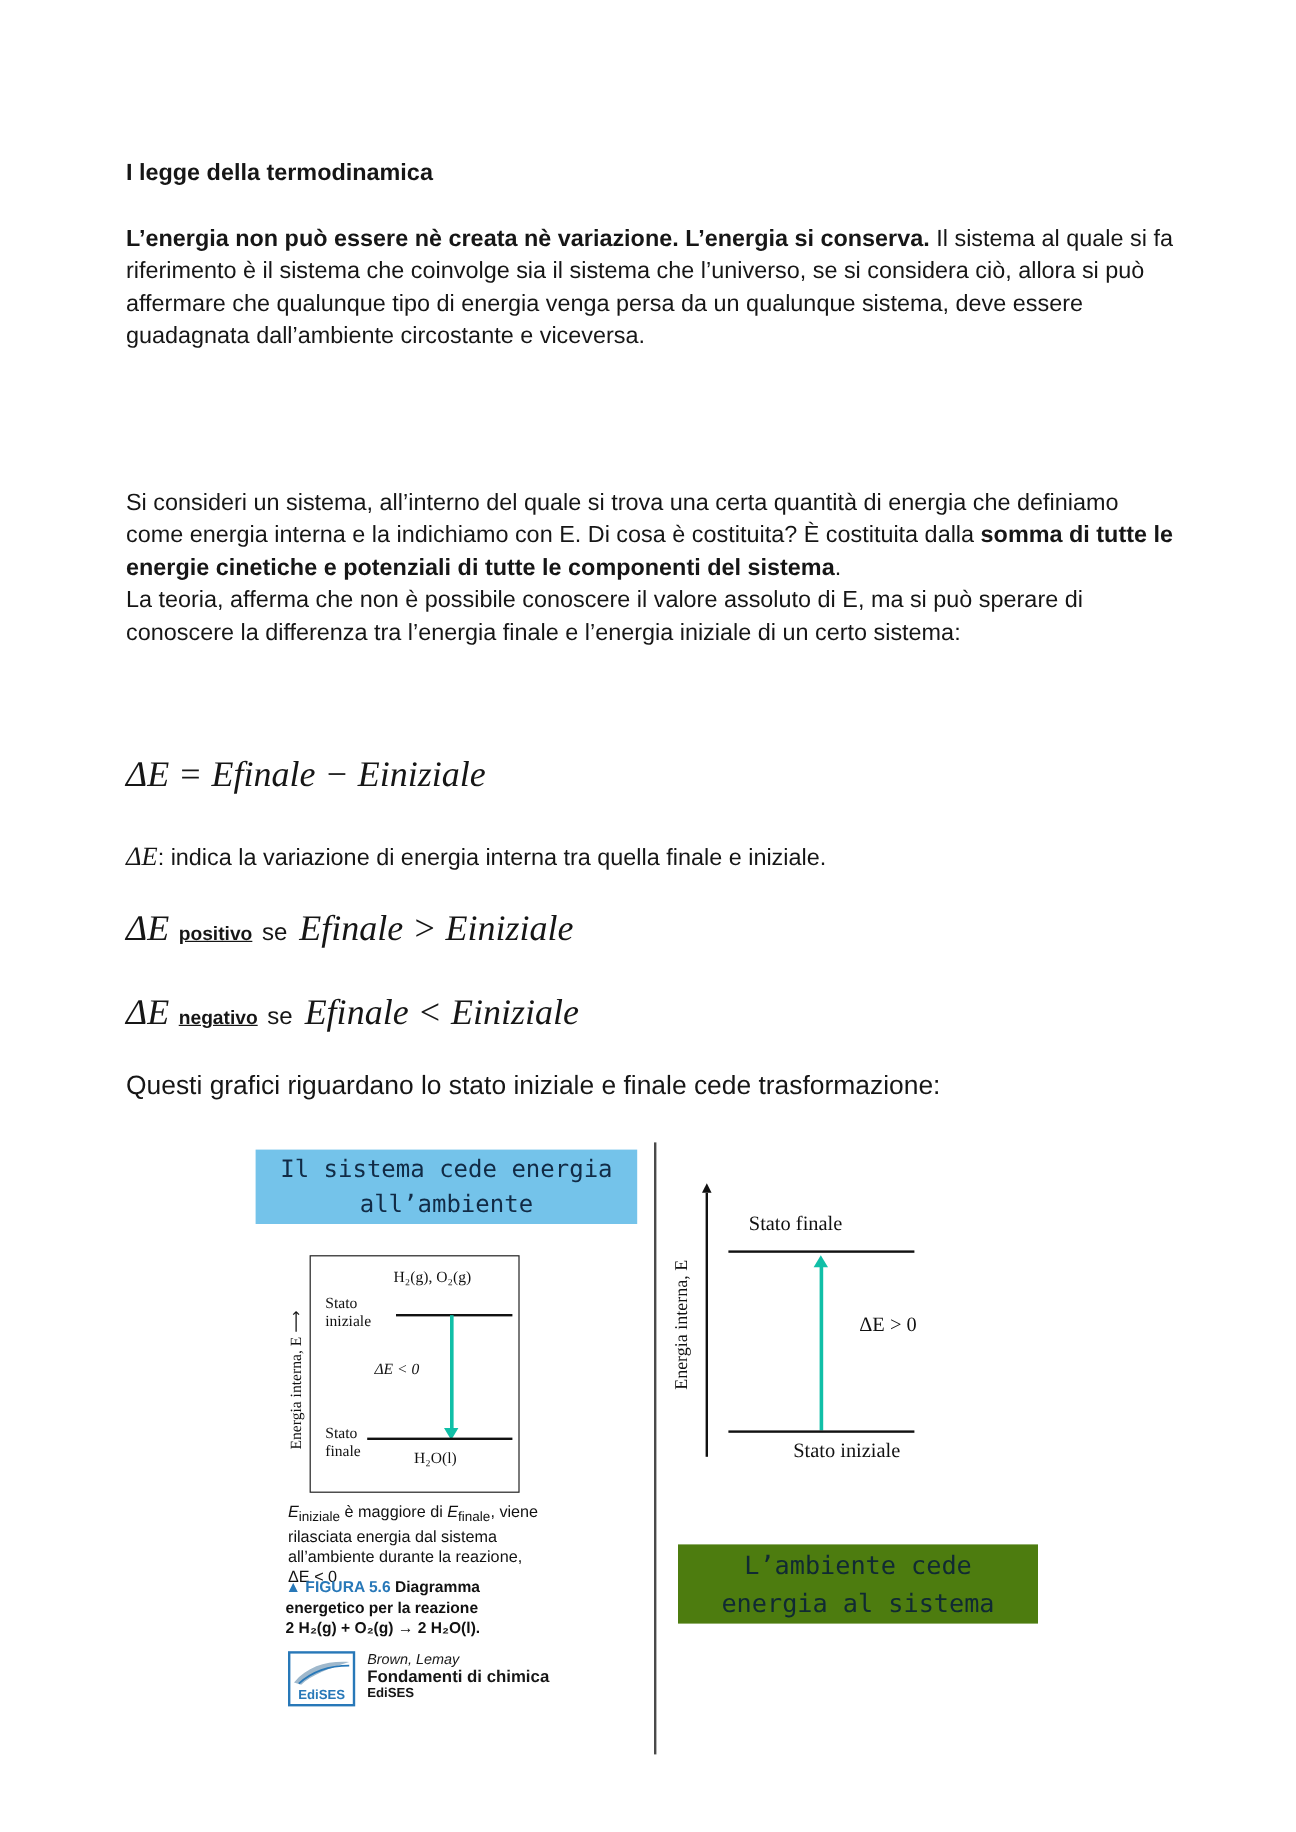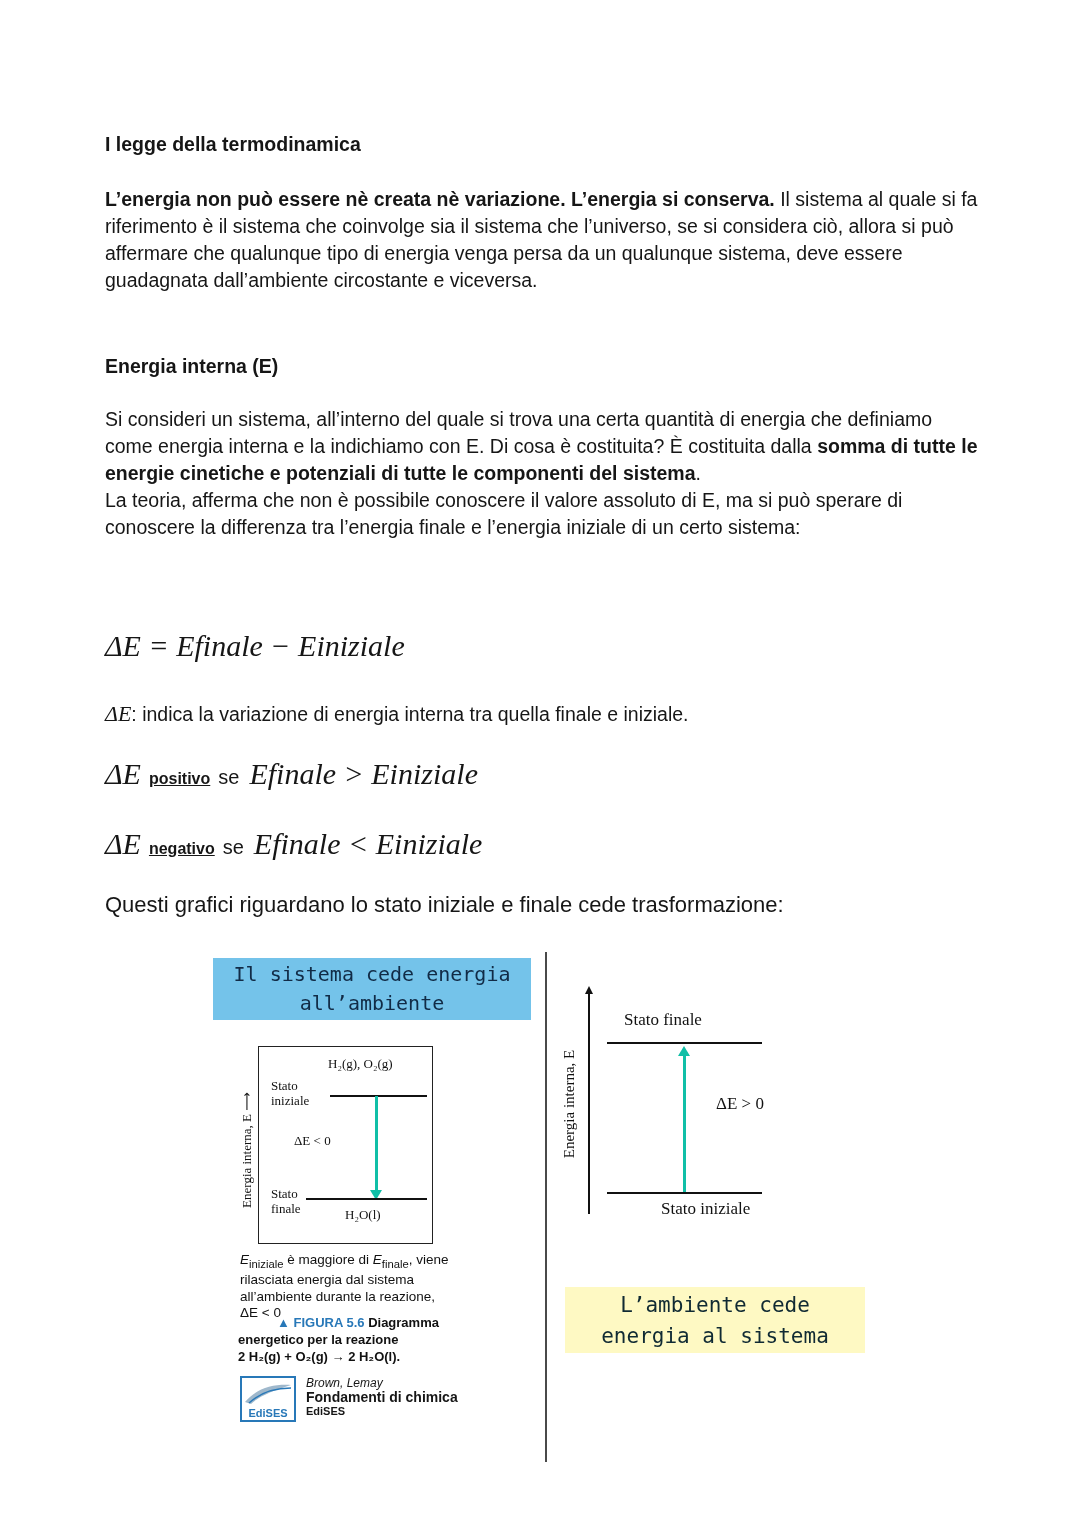--- a/index.html
+++ b/index.html
@@ -43,51 +43,50 @@
     border-left:6px solid transparent; border-right:6px solid transparent; border-top:10px solid #10bfa7; }
   .tri-up { position:absolute; width:0; height:0;
     border-left:6px solid transparent; border-right:6px solid transparent; border-bottom:10px solid #10bfa7; }
   .tri-up-black { position:absolute; width:0; height:0;
     border-left:4px solid transparent; border-right:4px solid transparent; border-bottom:8px solid #111; }
 
   .caption { position:absolute; left:240px; top:1252px; width:210px;
     font-family:Liberation Sans, sans-serif; font-size:13.5px; line-height:16.5px; color:#111; }
   .figura { position:absolute; left:238px; top:1314px; width:230px;
     font-size:13px; line-height:17px; font-weight:bold; color:#111; }
-  .figura .tag { color:#2878b8;margin-left:39px; }
+  .figura .tag { color:#2878b8; }
   .credit { position:absolute; left:240px; top:1376px; width:260px; }
   .logo-box { position:absolute; left:0; top:0; width:56px; height:46px;
     border:2px solid #2878b8; text-align:center; }
   .logo-box .nm { position:absolute; bottom:1px; left:0; right:0;
     color:#2878b8; font-weight:bold; font-size:11px; }
   .credit-text { position:absolute; left:66px; top:0; width:190px; line-height:14px; }
   .credit-authors { font-style:italic; font-size:12px; }
   .credit-title { font-weight:bold; font-size:14px; }
   .credit-pub { font-weight:bold; font-size:11px; }
 
   .divider { position:absolute; left:545px; top:952px; width:2px; height:510px; background:#4a4a4a; }
 
   .state-lab { position:absolute; font-family:Liberation Serif, serif; font-size:17px; color:#111; }
   .tealbox {
     position:absolute; left:565px; top:1287px; width:300px; height:66px;
-    background:#fef9c3; color:#102a33;
+    background:#4d7c0f; color:#102a33;
     font-family:"DejaVu Sans Mono", monospace; font-size:21px; line-height:31px;
     text-align:center; padding-top:3px;
   }
 </style>
 </head>
 <body>
 
 <div class="page">
 
   <p class="tb h" style="top:131px;">I legge della termodinamica</p>
 
   <p class="tb" style="top:186px;"><b>L’energia non può essere nè creata nè variazione. L’energia si conserva.</b><span> Il sistema al quale si fa riferimento è il sistema che coinvolge sia il sistema che l’universo, se si considera ciò, allora si può affermare che qualunque tipo di energia venga persa da un qualunque sistema, deve essere guadagnata dall’ambiente circostante e viceversa.</span></p>
 
-  <p class="tb h" style="top:353px;">Energia interna (E)</p>
 
   <p class="tb" style="top:406px;"><span>Si consideri un sistema, all’interno del quale si trova una certa quantità di energia che definiamo come energia interna e la indichiamo con E. Di cosa è costituita? È costituita dalla </span><b>somma di tutte le energie cinetiche e potenziali di tutte le componenti del sistema</b><span>.</span><br><span>La teoria, afferma che non è possibile conoscere il valore assoluto di E, ma si può sperare di conoscere la differenza tra l’energia finale e l’energia iniziale di un certo sistema:</span></p>
 
   <p class="tb eq" style="top:628px;">ΔE = Efinale − Einiziale</p>
 
   <p class="tb" style="top:700px;"><span class="sym">ΔE</span><span>: indica la variazione di energia interna tra quella finale e iniziale.</span></p>
 
   <p class="tb eq" style="top:756px;"><span>ΔE</span><span class="word">positivo</span><span class="se">se</span><span>Efinale &gt; Einiziale</span></p>
 
   <p class="tb eq" style="top:826px;"><span>ΔE</span><span class="word">negativo</span><span class="se">se</span><span>Efinale &lt; Einiziale</span></p>
@@ -100,21 +99,21 @@
 
   <div class="diagram-box"></div>
 
   <div class="small-serif" style="left:328px; top:1056px;">H₂(g), O₂(g)</div>
   <div class="small-serif" style="left:271px; top:1078px;">Stato</div>
   <div class="small-serif" style="left:271px; top:1093px;">iniziale</div>
   <div class="hline" style="left:330px; top:1095px; width:97px;"></div>
 
   <div class="teal-line" style="left:375px; top:1096px; height:96px;"></div>
   <div class="tri-down" style="left:370px; top:1190px;"></div>
-  <div class="small-serif" style="left:294px; top:1133px; ">ΔE &lt; 0</div>
+  <div class="small-serif" style="left:312px; top:1133px; font-style:italic;">ΔE &lt; 0</div>
 
   <div class="small-serif" style="left:271px; top:1186px;">Stato</div>
   <div class="small-serif" style="left:271px; top:1201px;">finale</div>
   <div class="hline" style="left:306px; top:1198px; width:121px;"></div>
   <div class="small-serif" style="left:345px; top:1207px;">H₂O(l)</div>
 
   <p class="caption"><i>E</i><sub>iniziale</sub><span> è maggiore di </span><i>E</i><sub>finale</sub><span>, viene rilasciata energia dal sistema all’ambiente durante la reazione, ΔE &lt; 0</span></p>
 
   <p class="figura"><span class="tag">▲ FIGURA 5.6</span><span> Diagramma energetico per la reazione</span><br><span>2 H₂(g) + O₂(g) → 2 H₂O(l).</span></p>
 

